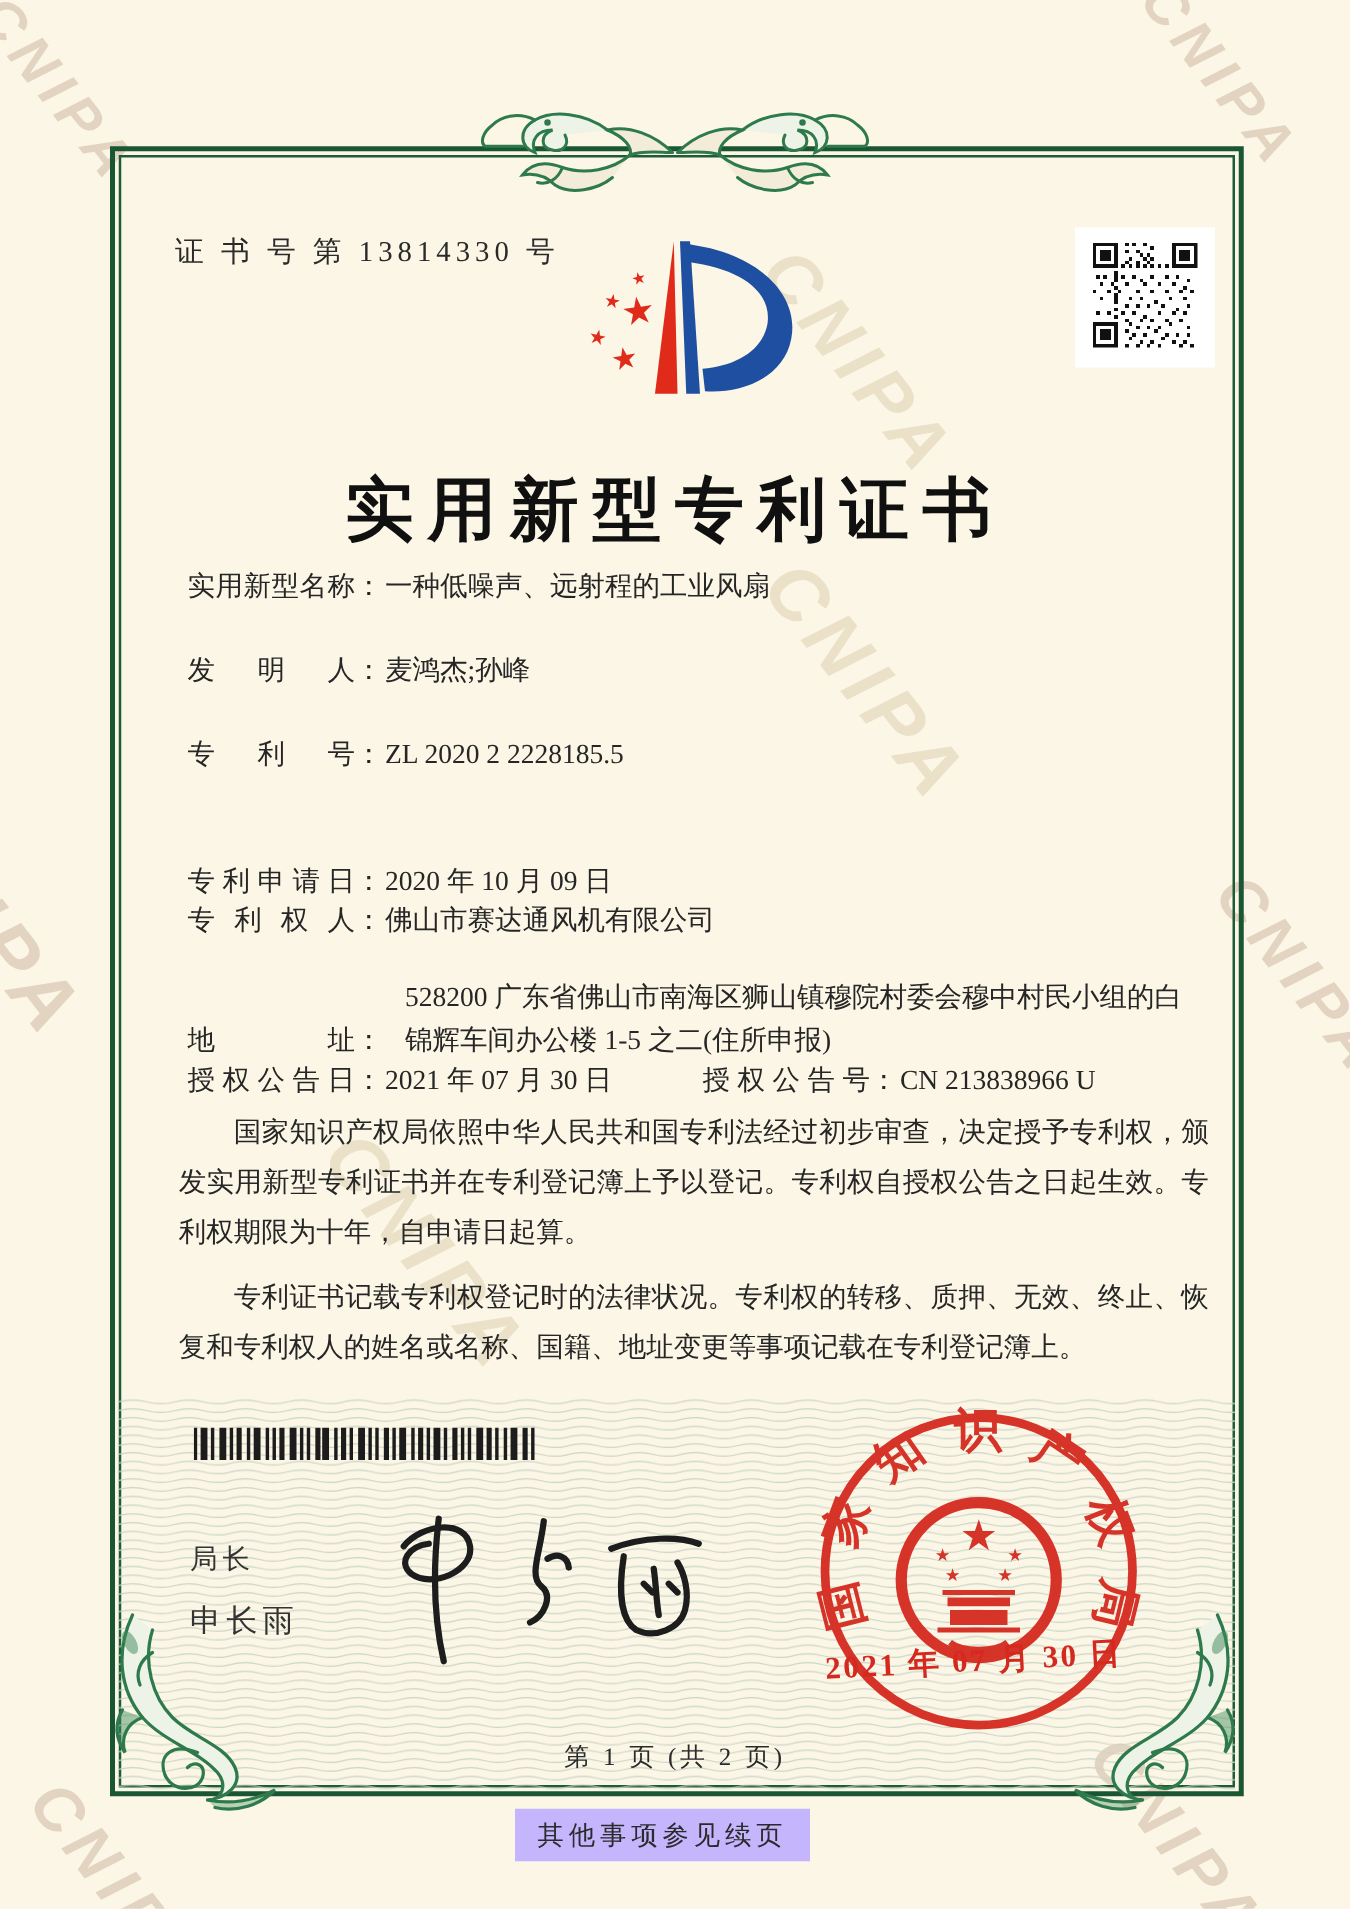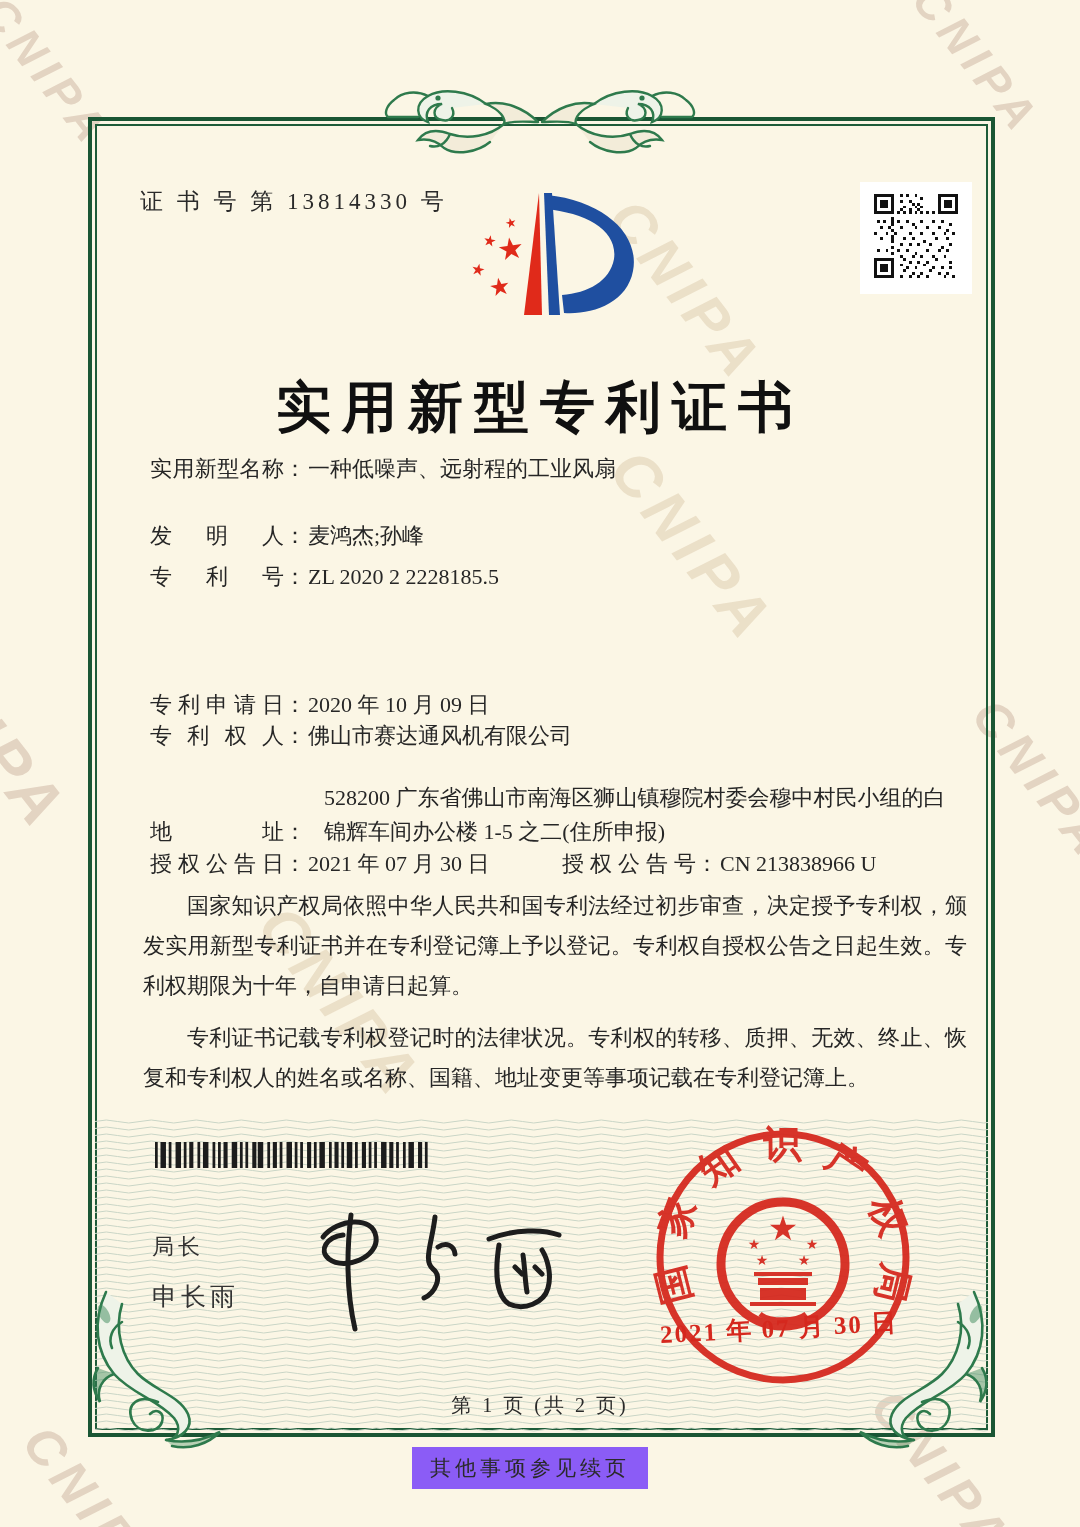--- a/index.html
+++ b/index.html
@@ -42,21 +42,21 @@
   .sig-name{position:absolute;left:152px;top:1280px;font-size:25px;letter-spacing:4px;
             font-family:"Liberation Sans","DejaVu Sans",sans-serif;color:#333;z-index:4;}
   .sig-svg{position:absolute;left:285px;top:1185px;z-index:4;}
   
   .seal{position:absolute;left:648px;top:1122px;z-index:5;opacity:.94;}
   .seal-date{position:absolute;left:660px;top:1312px;width:230px;text-align:center;font-size:25px;
              font-weight:700;letter-spacing:2px;color:#d5281e;transform:rotate(-3deg);z-index:6;white-space:nowrap;}
   
   .page-info{position:absolute;left:0;top:1392px;width:1080px;text-align:center;font-size:20px;
              letter-spacing:3px;color:#2a2a2a;z-index:4;}
-  .cont-note{position:absolute;left:412px;top:1447px;background:#8b5cf6;padding:7px 18px;
+  .cont-note{position:absolute;left:412px;top:1447px;background:#c4b5fd;padding:7px 18px;
              font-size:21px;letter-spacing:4px;color:#2a2a2a;z-index:4;}
   .logo{position:absolute;left:440px;top:183px;z-index:4;}
   .qr-wrap{position:absolute;left:860px;top:182px;width:112px;height:112px;background:#fff;z-index:4;}
   .qr{position:absolute;left:14px;top:12px;}
   .orn{position:absolute;z-index:3;}
 </style>
 </head>
 <body>
 
 <span class="wm wm-out" style="left:14px;top:-14px;font-size:46px;">CNIPA</span>
@@ -154,21 +154,21 @@
 <div class="frow" style="top:452px;">
   <span class="flabel">实用新型名称</span>
     <span class="fcolon">：</span>
   <span class="fvalue">一种低噪声、远射程的工业风扇</span>
 </div>
 <div class="frow" style="top:519px;">
   <span class="flabel">发明人</span>
     <span class="fcolon">：</span>
   <span class="fvalue">麦鸿杰;孙峰</span>
 </div>
-<div class="frow" style="top:560px;">
+<div class="frow" style="top:586px;">
   <span class="flabel">专利号</span>
     <span class="fcolon">：</span>
   <span class="fvalue">ZL 2020 2 2228185.5</span>
 </div>
 <div class="frow" style="top:652px;margin-top:36px;">
   <span class="flabel">专利申请日</span>
     <span class="fcolon">：</span>
   <span class="fvalue">2020 年 10 月 09 日</span>
 </div>
 <div class="frow" style="top:719px;">

